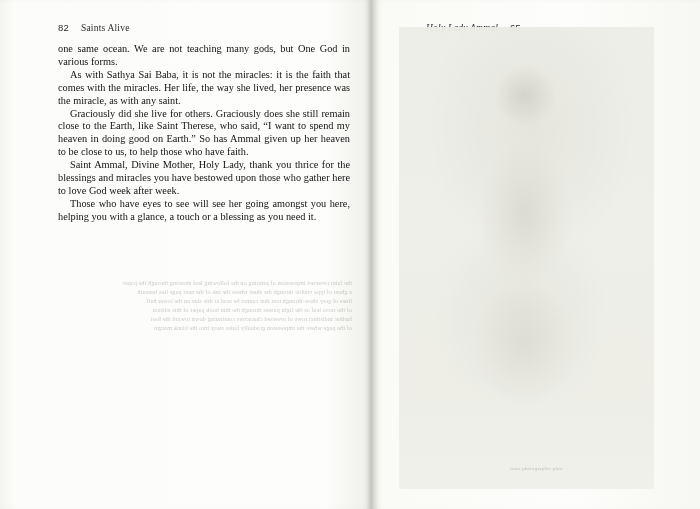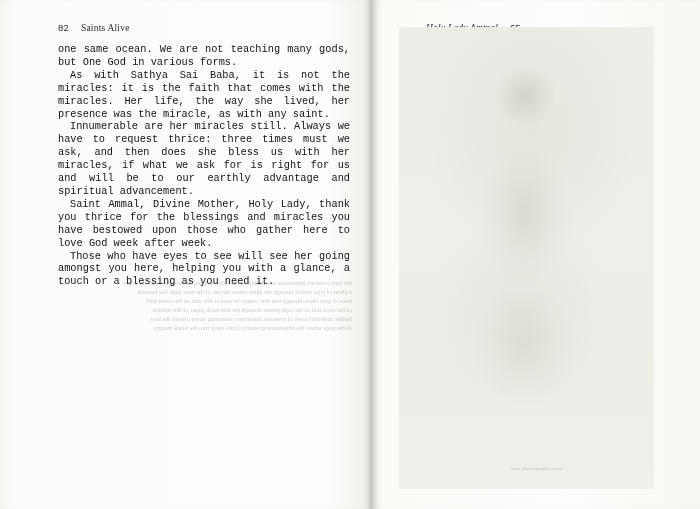--- a/index.html
+++ b/index.html
@@ -87,21 +87,20 @@
     left: 58px;
     width: 292px;
     font-size: 10.3px;
     line-height: 12.9px;
     color: #121212;
     text-align: justify;
     hyphens: auto;
   }
   .textblock p {
     margin: 0;
-    font-family: Liberation Mono, monospace;
   }
   .textblock p.indent {
     text-indent: 12px;
   }
 
   
   .showthrough {
     position: absolute;
     left: 56px;
     top: 278px;
@@ -165,21 +164,21 @@
     <span class="folio">82</span><span class="title">Saints Alive</span>
   </div>
 
   <div class="runhead right-head">
     <span class="title">Holy Lady Ammal</span><span class="folio">65</span>
   </div>
 
   <div class="textblock">
     <p>one same ocean. We are not teaching many gods, but One God in various forms.</p>
     <p class="indent">As with Sathya Sai Baba, it is not the miracles: it is the faith that comes with the miracles. Her life, the way she lived, her presence was the miracle, as with any saint.</p>
-    <p class="indent">Innumerable are her miracles still. Always we have to request thrice: three times must we ask, and then does she bless us with her miracles, if what we ask for is right for us and will be to our earthly advantage and spiritual advancement.</p>
+    <p class="indent">Graciously did she live for others. Graciously does she still remain close to the Earth, like Saint Therese, who said, “I want to spend my heaven in doing good on Earth.” So has Ammal given up her heaven to be close to us, to help those who have faith.</p>
     <p class="indent">Saint Ammal, Divine Mother, Holy Lady, thank you thrice for the blessings and miracles you have bestowed upon those who gather here to love God week after week.</p>
     <p class="indent">Those who have eyes to see will see her going amongst you here, helping you with a glance, a touch or a blessing as you need it.</p>
   </div>
 
   <div class="showthrough">
     <p>the faint reversed impression of printing on the following leaf showing through the paper</p>
     <p>a ghost of type visible through the sheet where the ink of the next page lies beneath</p>
     <p>lines of grey show-through text that cannot be read at this size on the lower half</p>
     <p>of the recto leaf as the light passes through the thin book paper of this edition</p>
     <p>further indistinct rows of reversed characters continuing down toward the foot</p>

